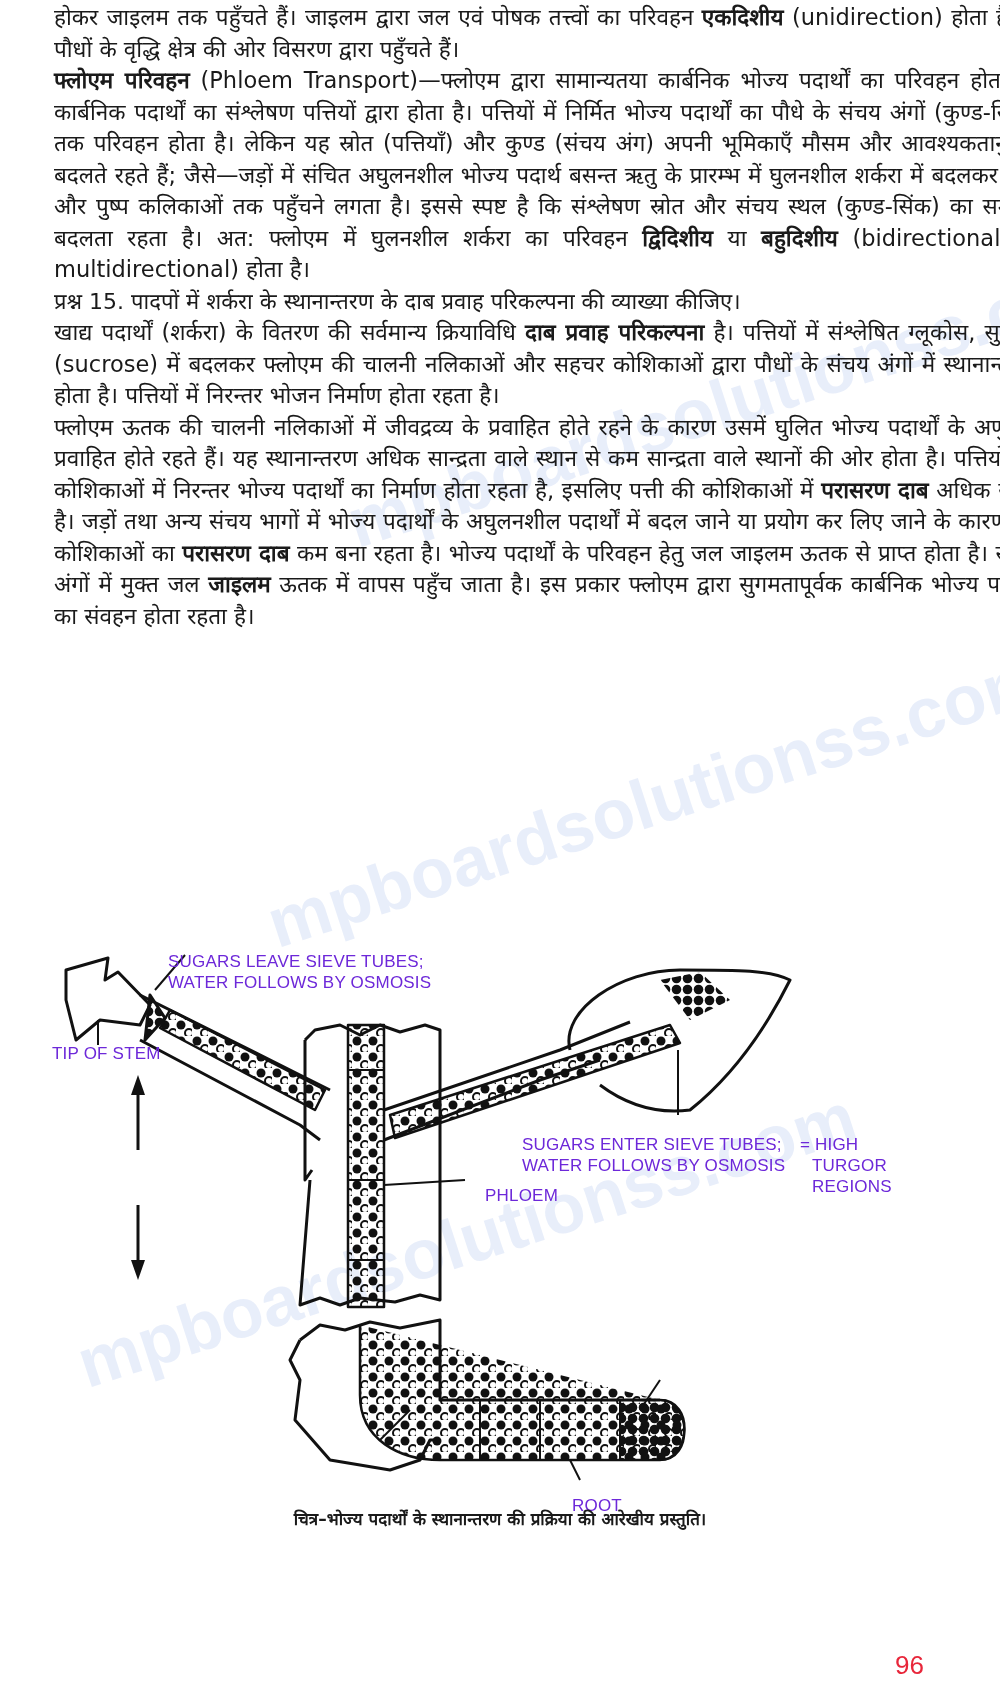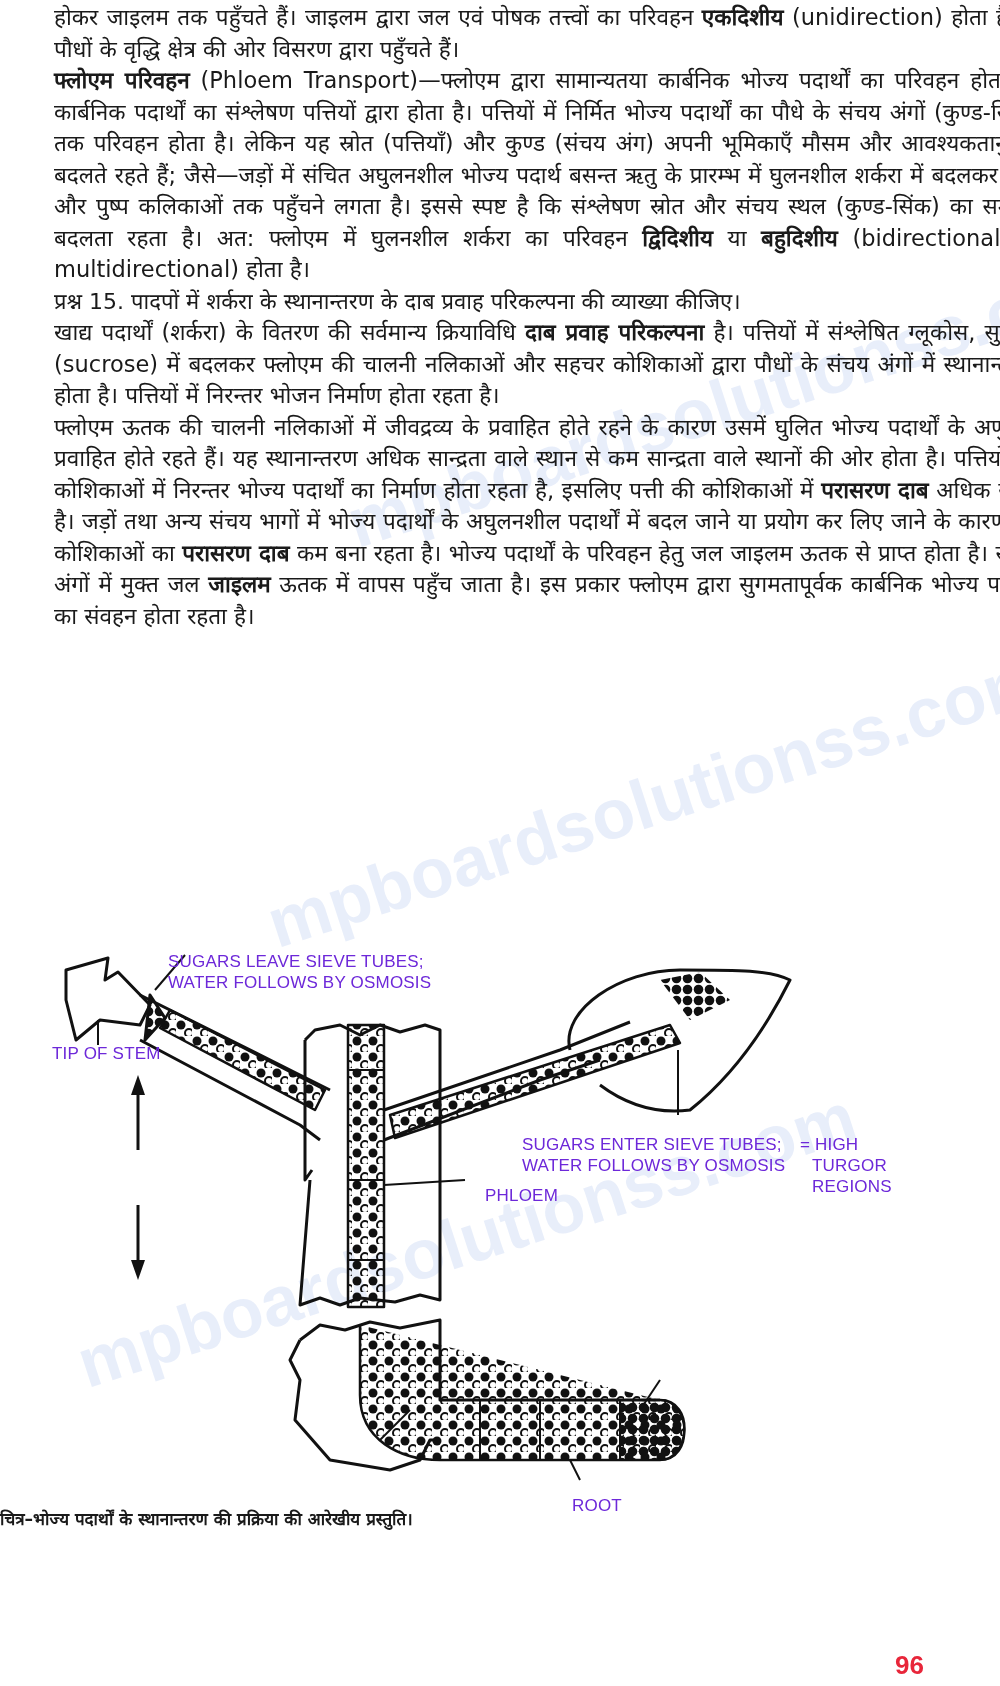--- a/index.html
+++ b/index.html
@@ -13,23 +13,23 @@
   .q { font-weight:normal; font-size:22px; }
   .ans-line { display:flex; align-items:baseline; font-weight:bold; }
   .ans-label { width:200px; font-size:22px; }
   .ans-heading { font-size:27px; }
   .watermark { position:absolute; font-family:"Liberation Sans",sans-serif; font-weight:bold;
                color:rgba(80,120,220,0.13); font-size:70px; transform:rotate(-18deg);
                white-space:nowrap; pointer-events:none; }
   .diagram { position:absolute; left:0; top:940px; width:1000px; height:560px; }
   .lbl { position:absolute; font-family:"Liberation Sans",sans-serif; font-size:17px;
          line-height:21px; color:#6d28d9; letter-spacing:0.2px;margin-top:17px; }
-  .caption { position:absolute; left:0; width:1000px; top:1507px; text-align:left;
+  .caption { position:absolute; left:0; width:1000px; top:1507px; text-align:center;
              font-size:17px; font-weight:bold; }
-  .pagenum { position:absolute; left:895px; top:1650px; color:#e8263a; font-weight:bold;
+  .pagenum { position:absolute; left:895px; top:1650px; color:#e8263a; font-weight:normal;
              font-family:"Liberation Sans",sans-serif; font-size:26px; }
 </style>
 </head>
 <body>
 
 <div class="page">
 
   <div class="watermark" style="left:330px;top:360px;">mpboardsolutionss.com</div>
   <div class="watermark" style="left:250px;top:760px;">mpboardsolutionss.com</div>
   <div class="watermark" style="left:60px;top:1200px;">mpboardsolutionss.com</div>

